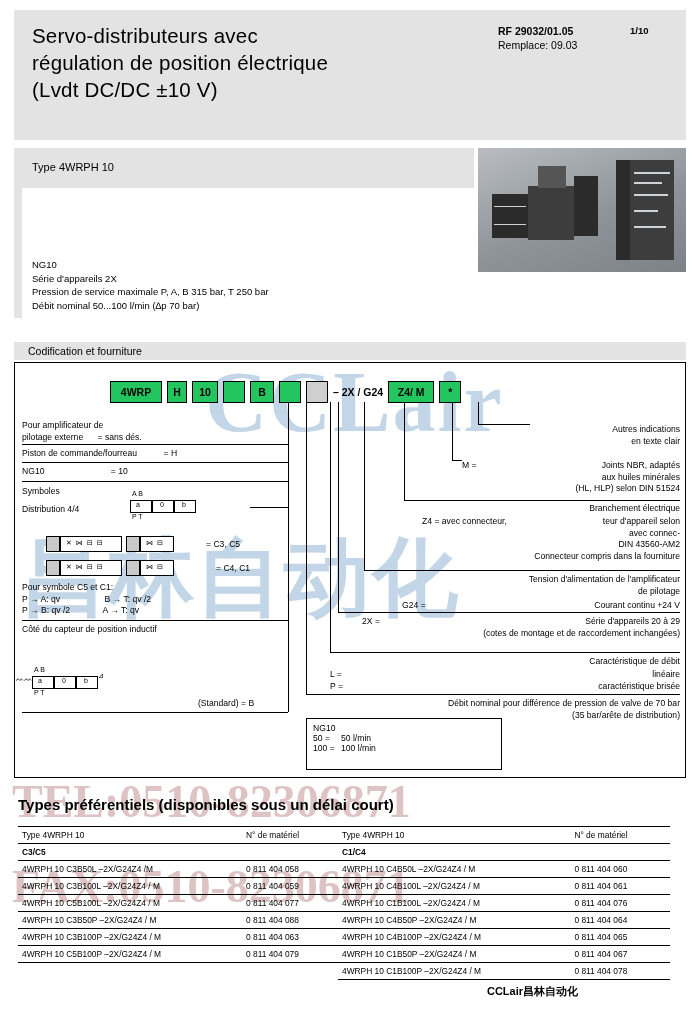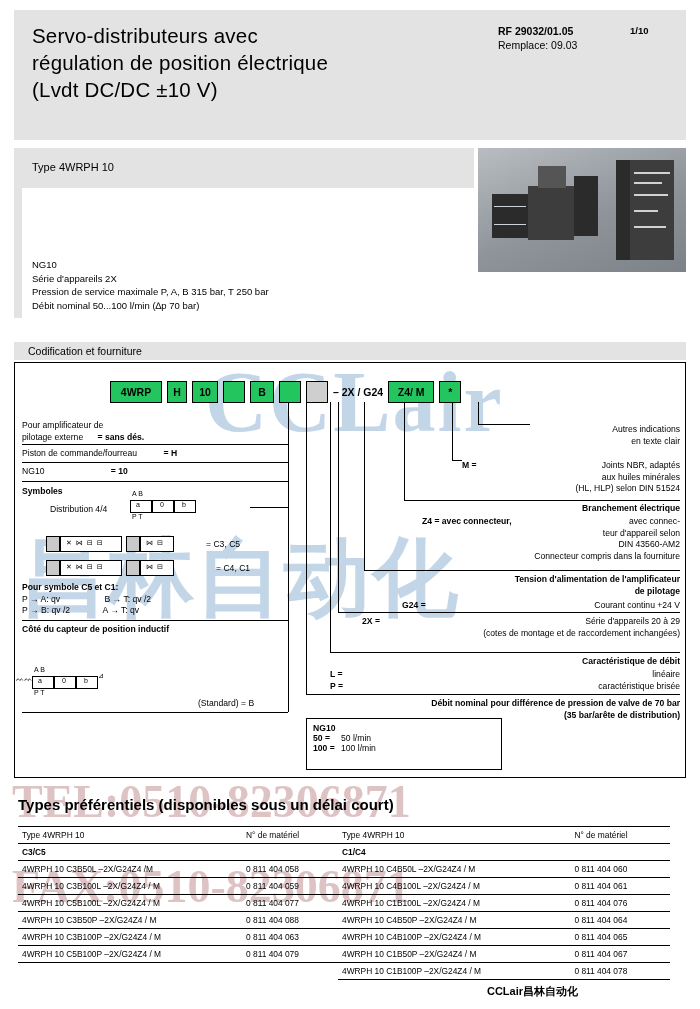--- a/index.html
+++ b/index.html
@@ -41,21 +41,21 @@
   .wm3{left:12px;top:775px;font-size:46px;color:#d8b9b9;}
   .wm4{left:12px;top:860px;font-size:46px;color:#d8b9b9;}
 
   
   .coderow{position:absolute;left:110px;top:380px;height:24px;display:flex;align-items:center;}
   .cbox{border:1px solid #000;height:22px;box-sizing:border-box;display:flex;align-items:center;justify-content:center;font-size:10.5px;font-weight:bold;background:#22c55e;margin-right:5px;}
   .cbox.g{background:#cfcfcf;}
   .cplain{font-size:10.5px;font-weight:bold;margin-right:5px;}
 
   .lbl{position:absolute;font-size:8.6px;line-height:11.5px;}
-  .lblb{font-weight:bold;}
+  .lblb{font-weight:normal;}
   .rt{text-align:right;}
 
   
   .vl{position:absolute;background:#000;width:1px;}
   .hl{position:absolute;background:#000;height:1px;}
 
   
   .symbox{position:absolute;border:1px solid #000;box-sizing:border-box;background:#fff;}
   .symgrey{position:absolute;background:#c9c9c9;border:1px solid #000;box-sizing:border-box;}
   .tiny{position:absolute;font-size:7px;}
@@ -159,21 +159,21 @@
     <span class="lblb" style="margin-left:24px;">= H</span>
   </div>
   <div class="divider" style="left:22px;top:462px;width:266px;"></div>
   <div class="lbl" style="left:22px;top:466px;width:250px;">
     <span>NG10</span>
     <span class="lblb" style="margin-left:64px;">= 10</span>
   </div>
   <div class="divider" style="left:22px;top:481px;width:266px;"></div>
 
   <div class="lbl lblb" style="left:22px;top:486px;">Symboles</div>
-  <div class="lbl" style="left:22px;top:504px;margin-left:28px;">Distribution 4/4</div>
+  <div class="lbl" style="left:22px;top:504px;">Distribution 4/4</div>
 
   <div class="tiny" style="left:132px;top:490px;">A B</div>
   <div class="symbox" style="left:130px;top:500px;width:22px;height:13px;"></div>
   <div class="symbox" style="left:152px;top:500px;width:22px;height:13px;"></div>
   <div class="symbox" style="left:174px;top:500px;width:22px;height:13px;"></div>
   <div class="tiny" style="left:136px;top:501px;">a</div>
   <div class="tiny" style="left:160px;top:501px;">0</div>
   <div class="tiny" style="left:182px;top:501px;">b</div>
   <div class="tiny" style="left:132px;top:513px;">P T</div>
 
@@ -227,22 +227,22 @@
   <div class="lbl lblb" style="left:462px;top:460px;">M =</div>
   <div class="lbl rt" style="left:430px;top:460px;width:250px;">
     <div>Joints NBR, adaptés</div>
     <div>aux huiles minérales</div>
     <div>(HL, HLP) selon DIN 51524</div>
   </div>
   <div class="divider" style="left:404px;top:500px;width:276px;"></div>
   <div class="lbl lblb rt" style="left:430px;top:503px;width:250px;">Branchement électrique</div>
   <div class="lbl lblb" style="left:422px;top:516px;">Z4 = avec connecteur,</div>
   <div class="lbl rt" style="left:430px;top:516px;width:250px;">
+    <div>teur d'appareil selon</div>
     <div>avec connec-</div>
-    <div>teur d'appareil selon</div>
     <div>DIN 43560-AM2</div>
     <div>Connecteur compris dans la fourniture</div>
   </div>
   <div class="divider" style="left:364px;top:570px;width:316px;"></div>
   <div class="lbl lblb rt" style="left:400px;top:574px;width:280px;">
     <div>Tension d'alimentation de l'amplificateur</div>
     <div>de pilotage</div>
   </div>
   <div class="lbl lblb" style="left:402px;top:600px;">G24 =</div>
   <div class="lbl rt" style="left:430px;top:600px;width:250px;">Courant continu +24 V</div>

